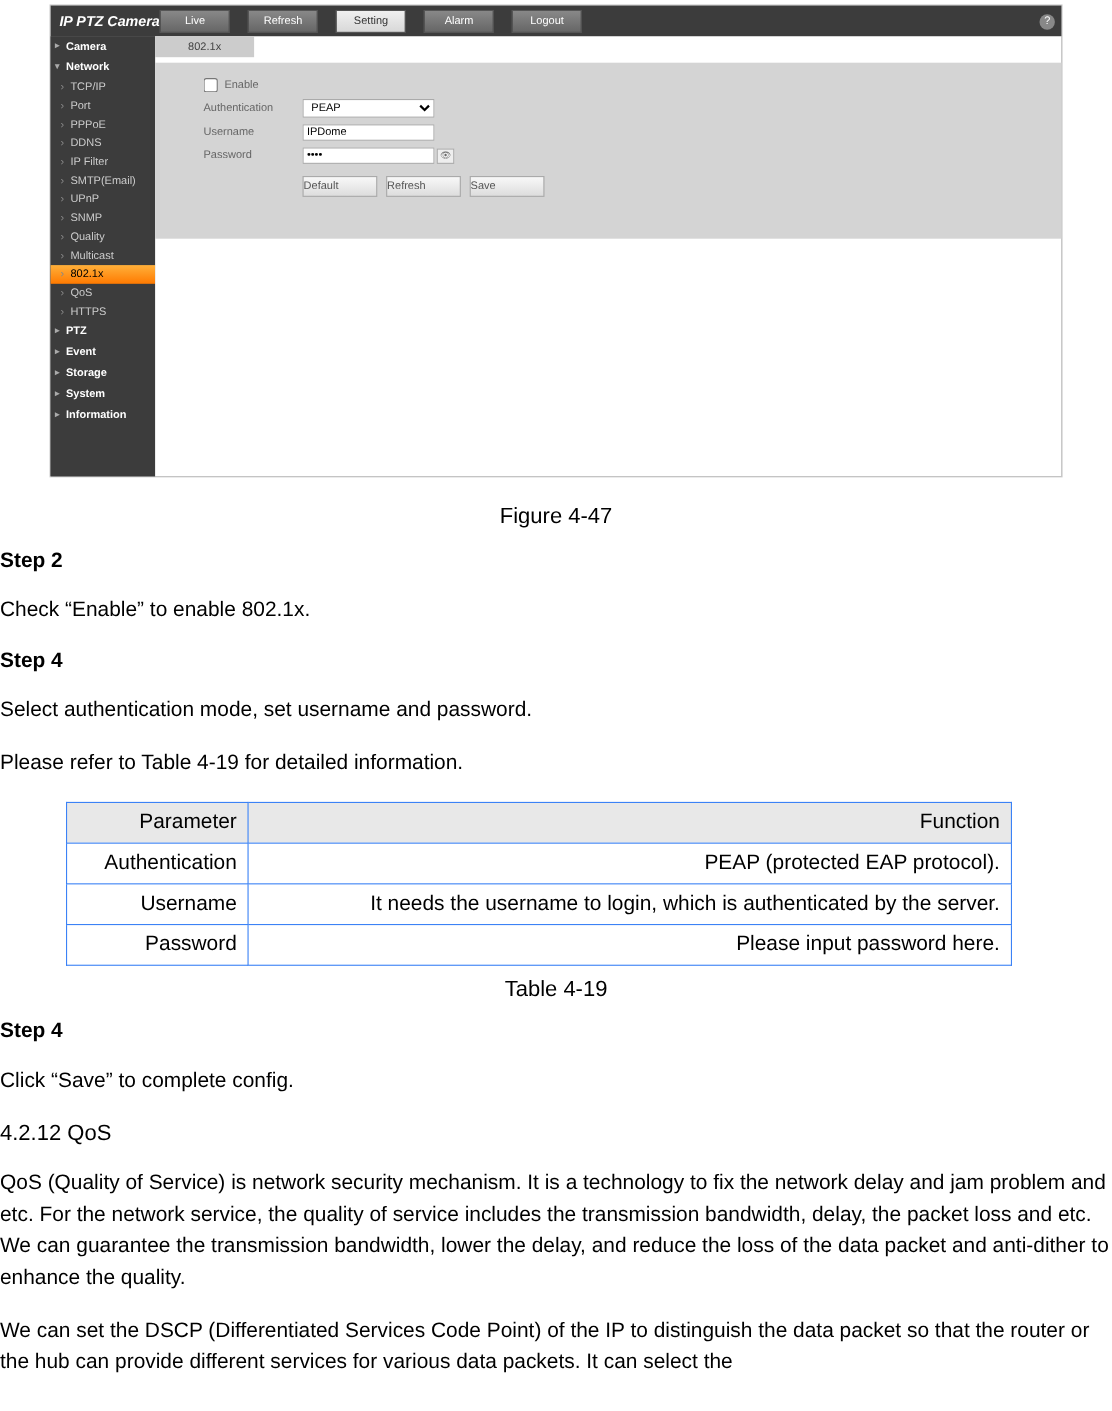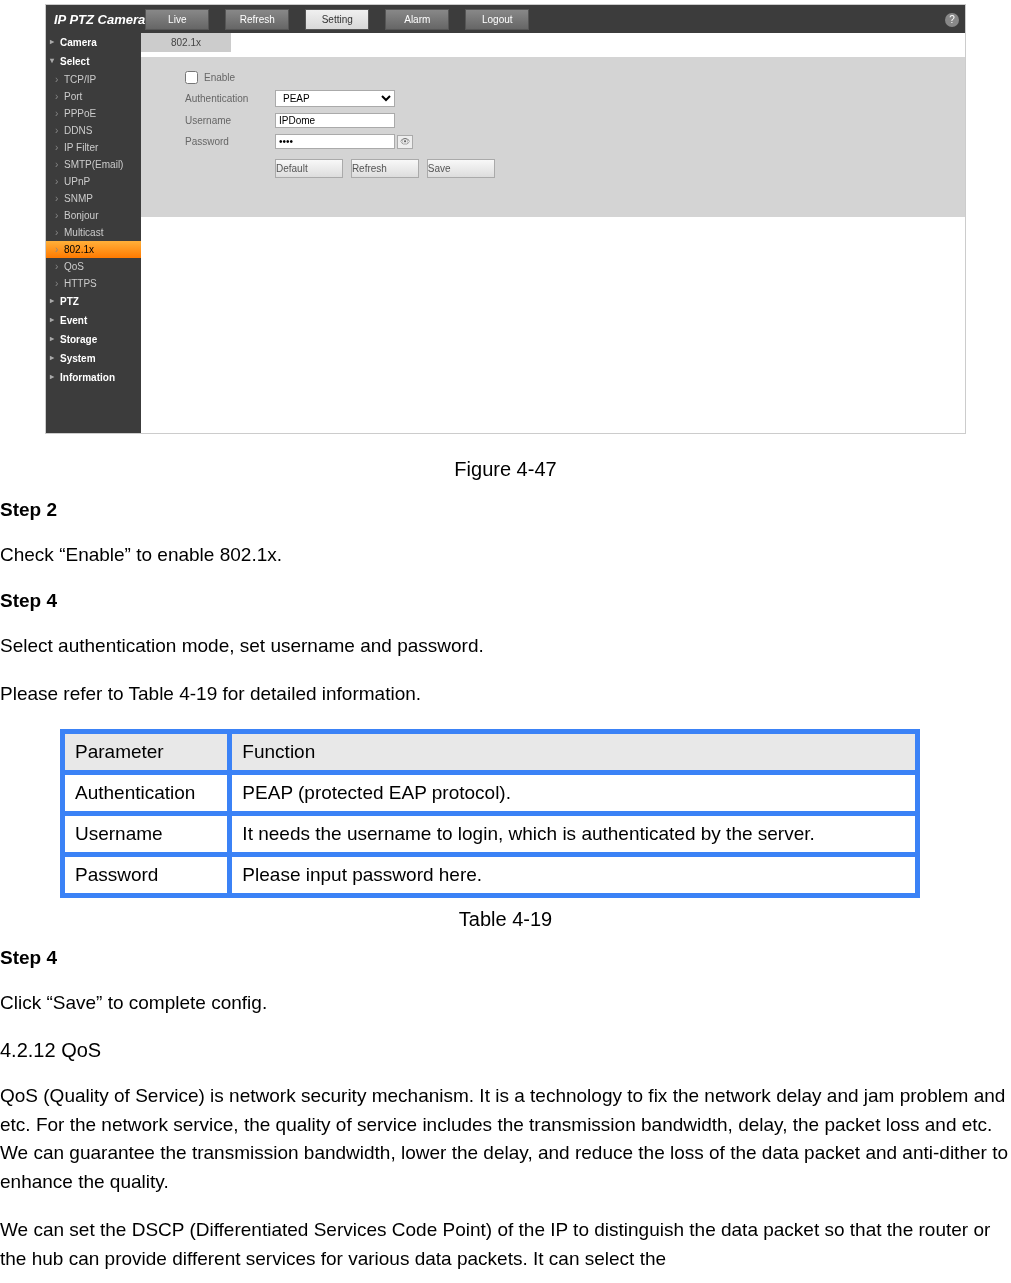--- a/index.html
+++ b/index.html
@@ -34,21 +34,21 @@
   .btn-row { margin-left: 118px; margin-top: 10px; }
   .fbtn { display: inline-block; background: linear-gradient(#f8f8f8,#ddd); border: 1px solid #aaa; font-size: 10px; color: #555; padding: 3px 0; width: 68px; text-align: left; margin-right: 4px; cursor: pointer; }
   
   
   .doc { padding: 0 0 0 0; }
   .fig-caption { text-align: center; font-size: 20px; margin: 24px 0 18px 0; }
   .step-hdr { font-weight: bold; font-size: 19px; margin: 6px 0 4px 0; }
   .body-text { font-size: 19px; line-height: 1.5; margin: 20px 0; }
   
   table.param-table { border-collapse: collapse; margin: 8px 0 8px 60px; width: 860px; font-size: 19px; }
-  table.param-table td, table.param-table th { border: 5px solid #3b82f6; padding: 7px 10px; text-align: left; font-weight: normal; vertical-align: top; }
+  table.param-table td, table.param-table th { border: 1px solid #3b82f6; padding: 7px 10px; text-align: right; font-weight: normal; vertical-align: top; }
   table.param-table th { background: #e8e8e8; }
   
   .tbl-caption { text-align: center; font-size: 20px; margin: 10px 0 16px 0; }
   .sec-hdr { font-weight: normal; font-size: 20px; margin: 22px 0 4px 0; }
   .page-num { text-align: right; font-size: 12px; padding: 14px 14px 8px 0; }
 </style>
 </head>
 <body>
 
 <div class="screenshot">
@@ -58,30 +58,30 @@
       <span class="top-tab">Live</span>
       <span class="top-tab">Refresh</span>
       <span class="top-tab active">Setting</span>
       <span class="top-tab">Alarm</span>
       <span class="top-tab">Logout</span>
     </div>
   </div>
   <div class="shot-body">
     <div class="sidebar">
       <div class="side-cat">Camera</div>
-      <div class="side-cat expanded">Select</div>
+      <div class="side-cat expanded">Network</div>
         <div class="side-sub">TCP/IP</div>
         <div class="side-sub">Port</div>
         <div class="side-sub">PPPoE</div>
         <div class="side-sub">DDNS</div>
         <div class="side-sub">IP Filter</div>
         <div class="side-sub">SMTP(Email)</div>
         <div class="side-sub">UPnP</div>
         <div class="side-sub">SNMP</div>
-        <div class="side-sub">Bonjour</div>
+        <div class="side-sub">Quality</div>
         <div class="side-sub">Multicast</div>
         <div class="side-sub active">802.1x</div>
         <div class="side-sub">QoS</div>
         <div class="side-sub">HTTPS</div>
       <div class="side-cat">PTZ</div>
       <div class="side-cat">Event</div>
       <div class="side-cat">Storage</div>
       <div class="side-cat">System</div>
       <div class="side-cat">Information</div>
     </div>

